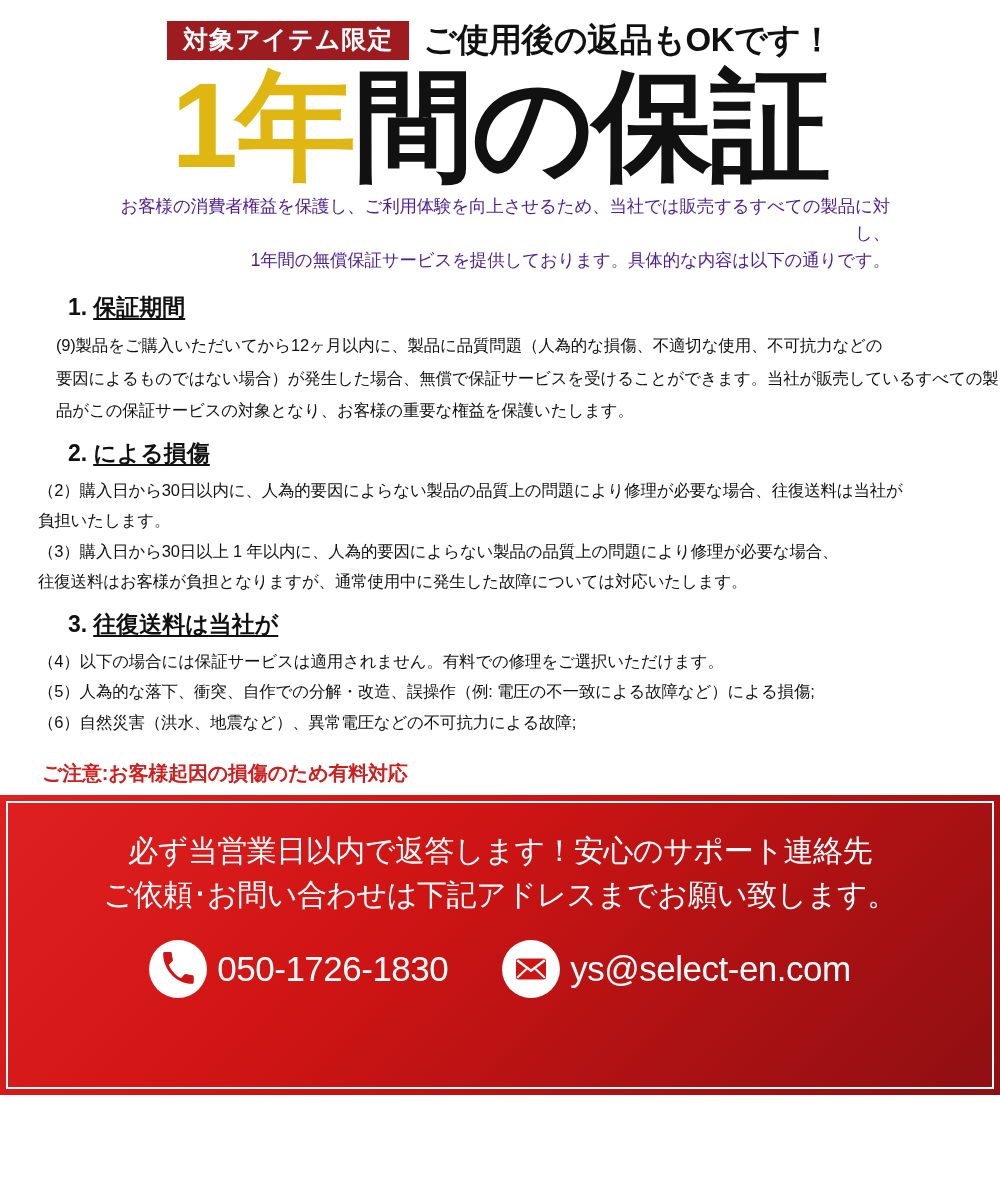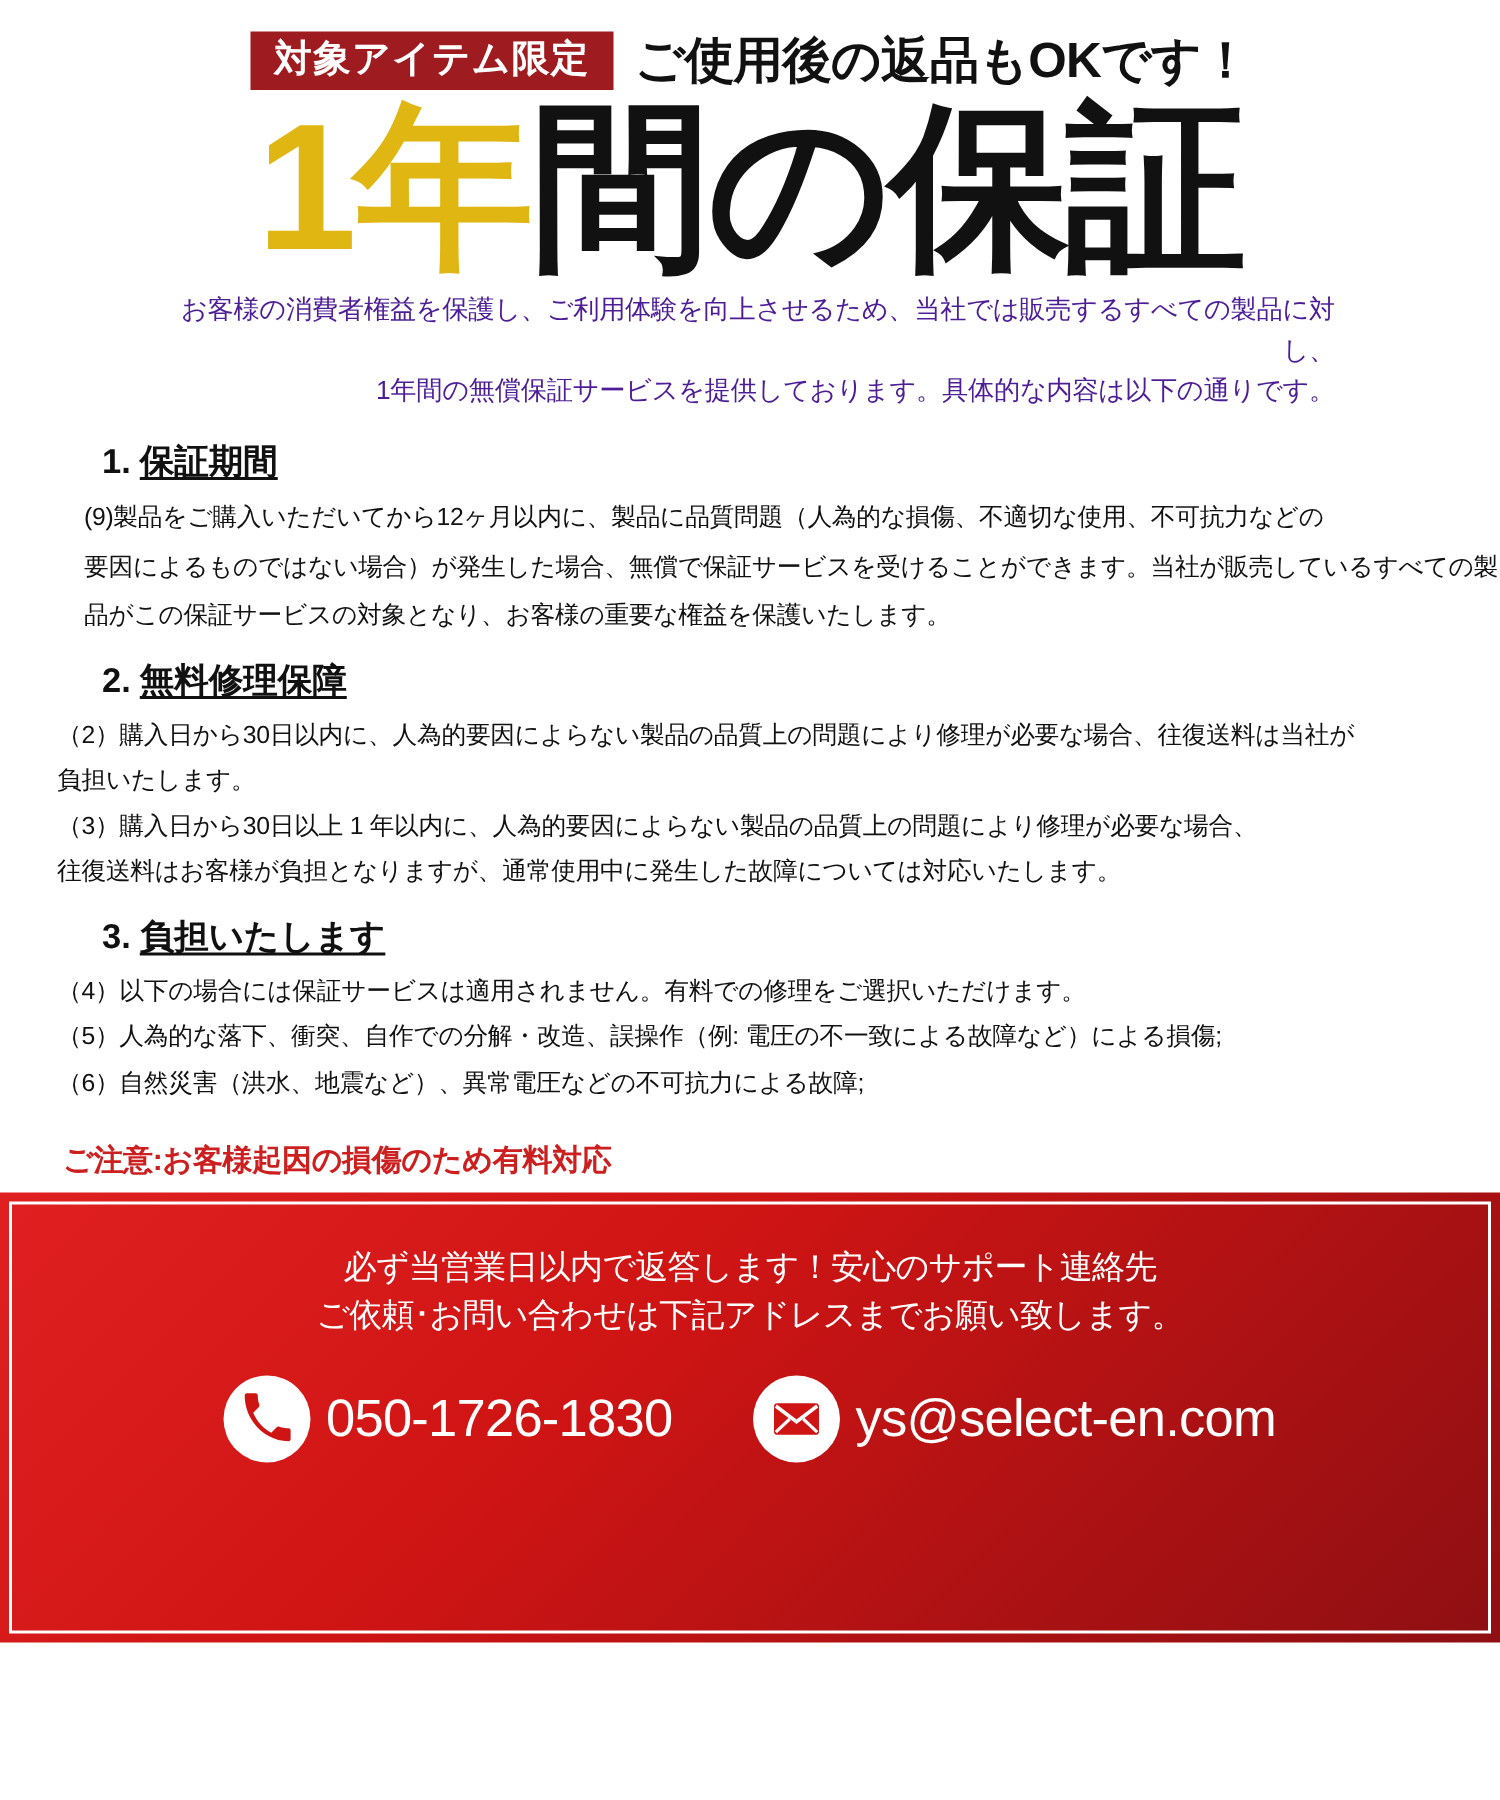--- a/index.html
+++ b/index.html
@@ -138,21 +138,21 @@
     border: 2px solid #ffffff;
     box-sizing: border-box;
     display: flex;
     flex-direction: column;
     align-items: center;
     justify-content: flex-start;
     padding-top: 26px;
   }
   .footer-line {
     color: #ffffff;
-    font-size: 22px;
+    font-size: 30px;
     line-height: 1.45;
     letter-spacing: -0.5px;
     white-space: nowrap;
   }
   .contact-row {
     display: flex;
     align-items: center;
     justify-content: center;
     gap: 54px;
     margin-top: 24px;
@@ -203,29 +203,29 @@
   <div class="content">
 
     <div class="sec-title">
       <span class="num">1.</span><span class="u">保証期間</span>
     </div>
     <div class="para indent">(9)製品をご購入いただいてから12ヶ月以内に、製品に品質問題（人為的な損傷、不適切な使用、不可抗力などの</div>
     <div class="para indent">要因によるものではない場合）が発生した場合、無償で保証サービスを受けることができます。当社が販売しているすべての製</div>
     <div class="para indent">品がこの保証サービスの対象となり、お客様の重要な権益を保護いたします。</div>
 
     <div class="sec-title">
-      <span class="num">2.</span><span class="u">無料修理保障</span>
+      <span class="num">2.</span><span class="u">による損傷</span>
     </div>
     <div class="para tight">（2）購入日から30日以内に、人為的要因によらない製品の品質上の問題により修理が必要な場合、往復送料は当社が</div>
     <div class="para tight">負担いたします。</div>
     <div class="para tight">（3）購入日から30日以上 1 年以内に、人為的要因によらない製品の品質上の問題により修理が必要な場合、</div>
     <div class="para tight">往復送料はお客様が負担となりますが、通常使用中に発生した故障については対応いたします。</div>
 
     <div class="sec-title">
-      <span class="num">3.</span><span class="u">負担いたします</span>
+      <span class="num">3.</span><span class="u">往復送料は当社が</span>
     </div>
     <div class="para tight">（4）以下の場合には保証サービスは適用されません。有料での修理をご選択いただけます。</div>
     <div class="para tight">（5）人為的な落下、衝突、自作での分解・改造、誤操作（例: 電圧の不一致による故障など）による損傷;</div>
     <div class="para tight">（6）自然災害（洪水、地震など）、異常電圧などの不可抗力による故障;</div>
 
     <div class="notice">ご注意:お客様起因の損傷のため有料対応</div>
   </div>
 
   <div class="footer">
     <div class="footer-inner">

